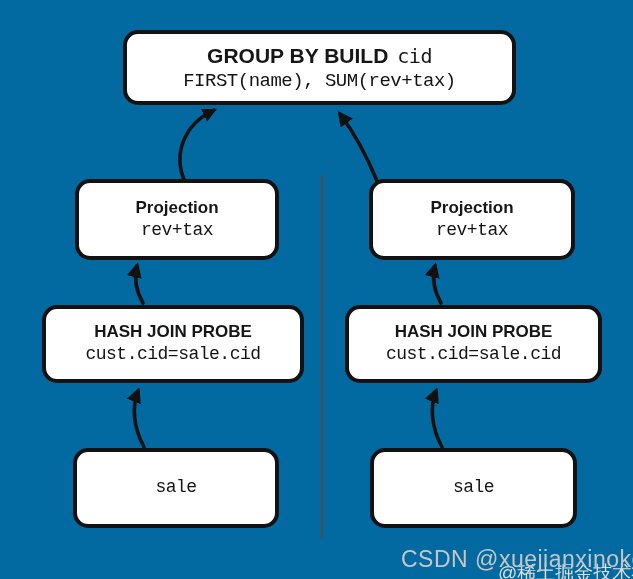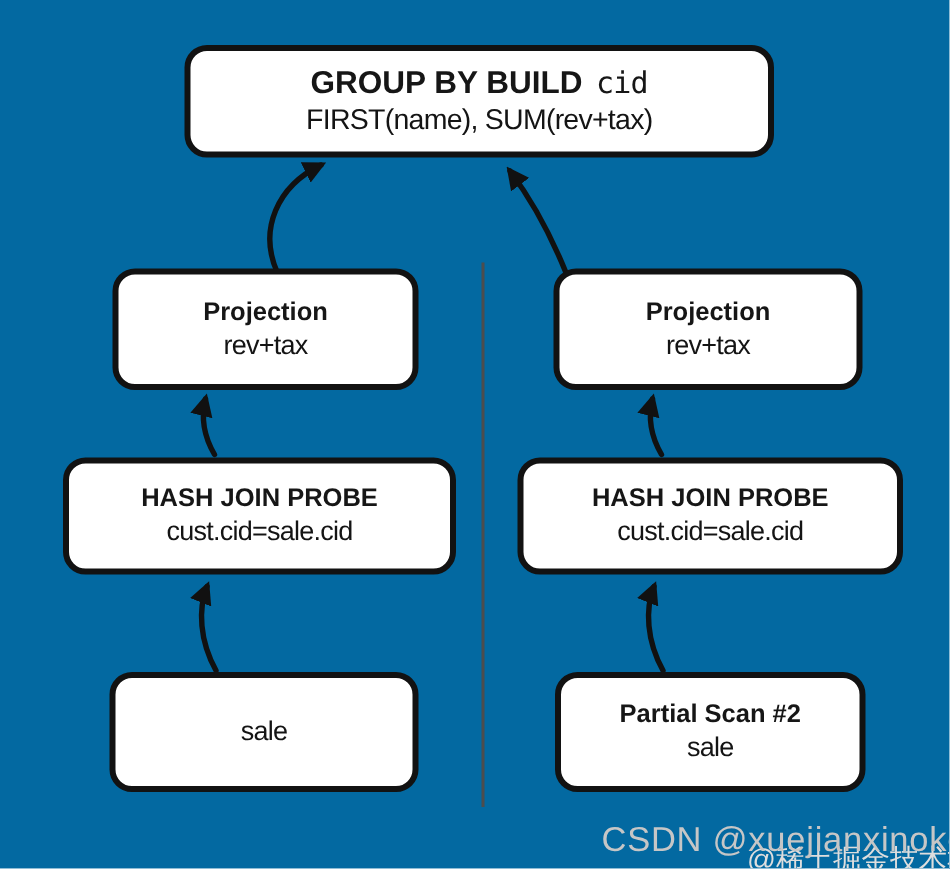--- a/index.html
+++ b/index.html
@@ -40,21 +40,21 @@
     font-family: "Liberation Sans", sans-serif;
     font-weight: 700;
     font-size: 17px;
     color: #161616;
     white-space: nowrap;
   }
   .node-root .title {
     font-size: 21px;
   }
   .code {
-    font-family: Liberation Sans, sans-serif;
+    font-family: Liberation Mono, monospace;
     font-size: 18px;
     font-weight: 500;
     color: #141414;
     letter-spacing: -0.5px;
     white-space: nowrap;
   }
   .node-root .code-sub {
     font-size: 19px;
   }
   .code-inline {
@@ -136,20 +136,19 @@
     <div class="title">Projection</div>
     <div class="code">rev+tax</div>
   </div>
 
   <div class="node node-r-hash">
     <div class="title">HASH JOIN PROBE</div>
     <div class="code">cust.cid=sale.cid</div>
   </div>
 
   <div class="node node-r-scan">
-    <div class="title">Partial Scan #2</div>
     <div class="code">sale</div>
   </div>
 
   <div class="wm-faint">@稀土掘金技术社区</div>
   <div class="wm-csdn">CSDN @xuejianxinokok</div>
 
 </div>
 
 </body></html>

